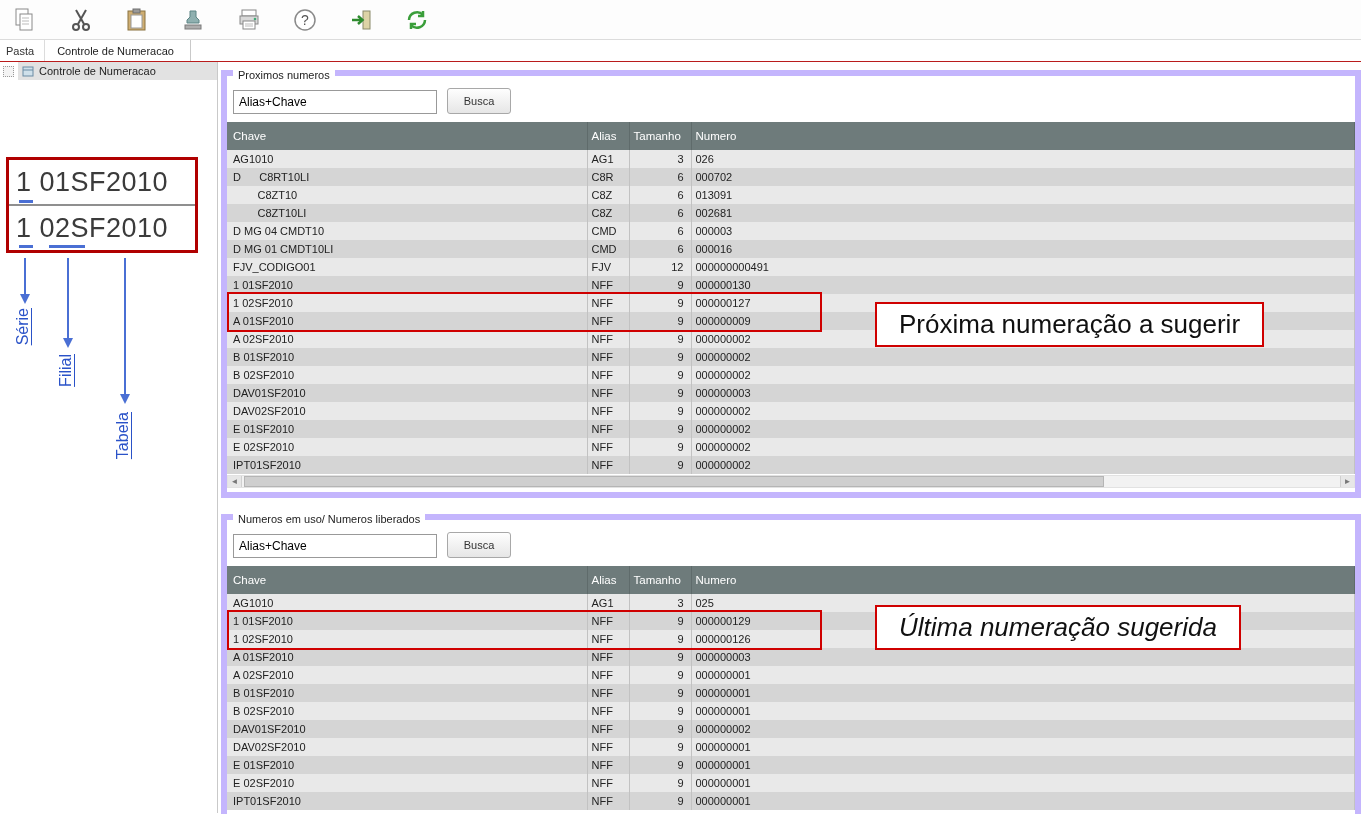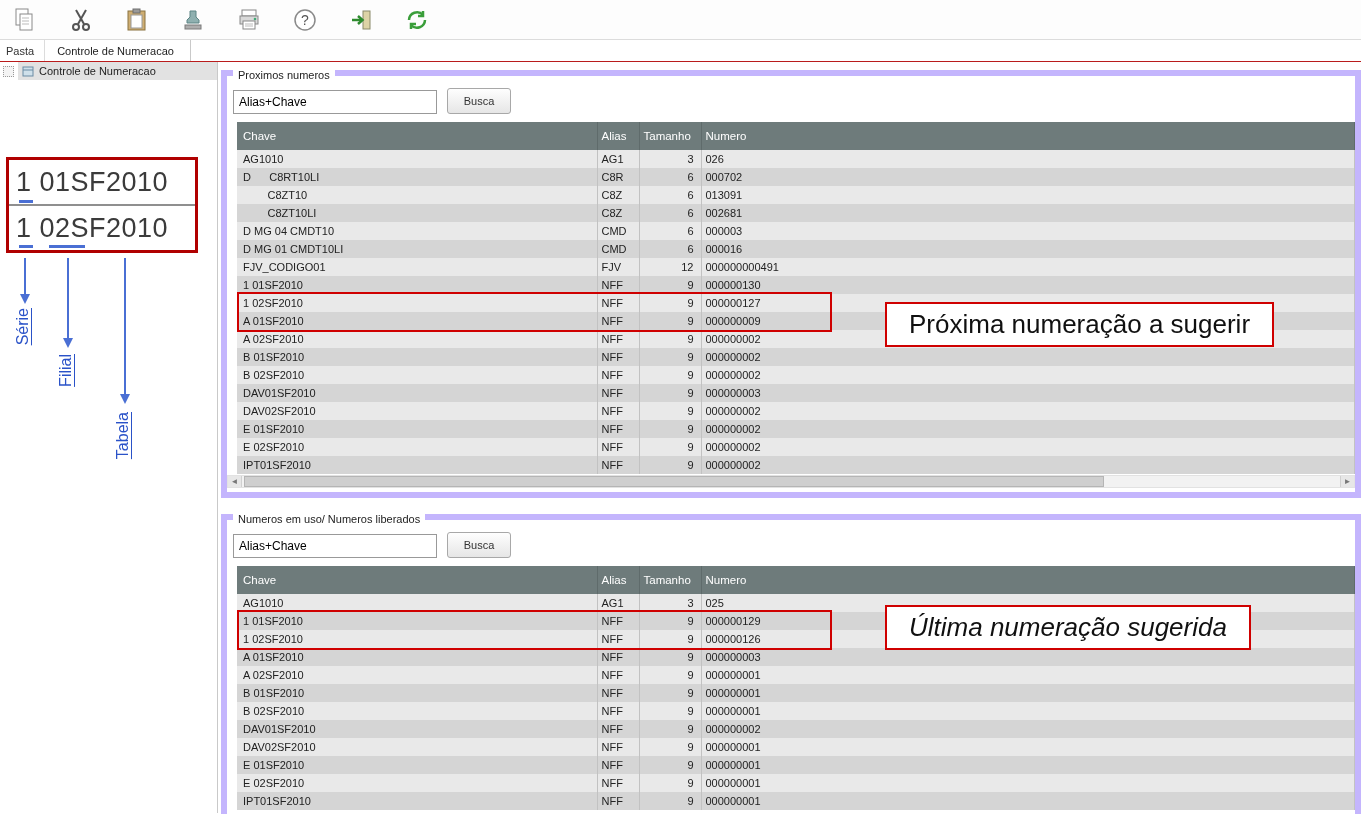--- a/index.html
+++ b/index.html
@@ -27,21 +27,21 @@
 
   
   .group { border:6px solid #c4b5fd; margin:8px 0 0 1px; position:relative; padding:4px 0; }
   .group-title { position:absolute; top:-7px; left:6px; background:#fff; padding:0 5px; font-size:11px; color:#222; }
   .search-row { display:flex; gap:10px; margin:8px 0 8px 6px; align-items:flex-end; }
   .search-input { width:204px; height:24px; border:1px solid #999; padding:0 5px; font-size:12px; font-family:inherit; }
   .busca-btn { width:64px; height:26px; font-size:11px; border:1px solid #a8a8a8; border-radius:3px;
                background:linear-gradient(#fefefe,#e6e6e6); cursor:pointer; color:#333; }
 
   
-  .grid-wrap { position:relative;margin-left:10px; }
+  .grid-wrap { position:relative; }
   table.grid { border-collapse:collapse; table-layout:fixed; width:100%; font-size:11px; }
   .grid th { background:#6e7b7b; color:#fff; font-weight:normal; text-align:left; height:28px;
              padding:0 4px; border-right:1px solid #5f6b6b; font-size:11.5px; }
   .grid td { height:18px; padding:0 4px; border-right:1px solid #c2c2c2; white-space:pre; overflow:hidden; }
   .grid tbody tr:nth-child(odd)  td { background:#e9e9e9; }
   .grid tbody tr:nth-child(even) td { background:#d5d5d5; }
   .grid th.col-chave, .grid td.col-chave { padding-left:6px; }
   .grid td.col-tamanho { text-align:right; padding-right:7px; }
 
   

